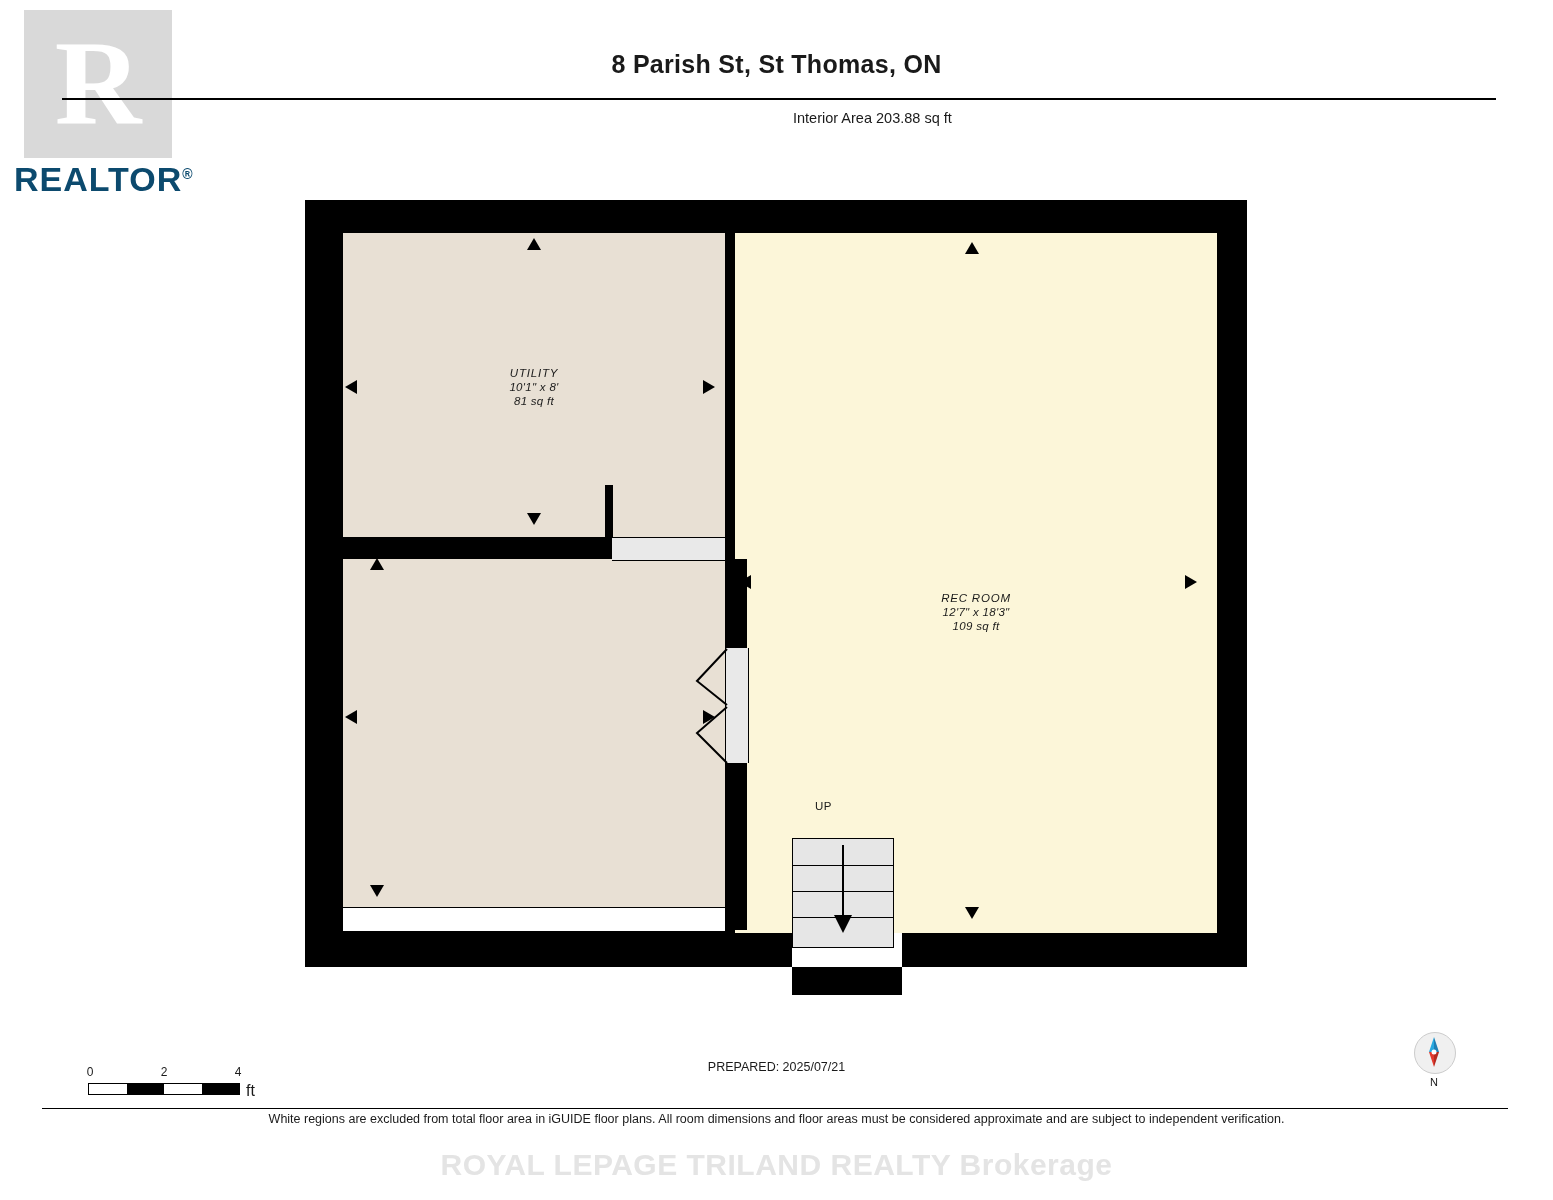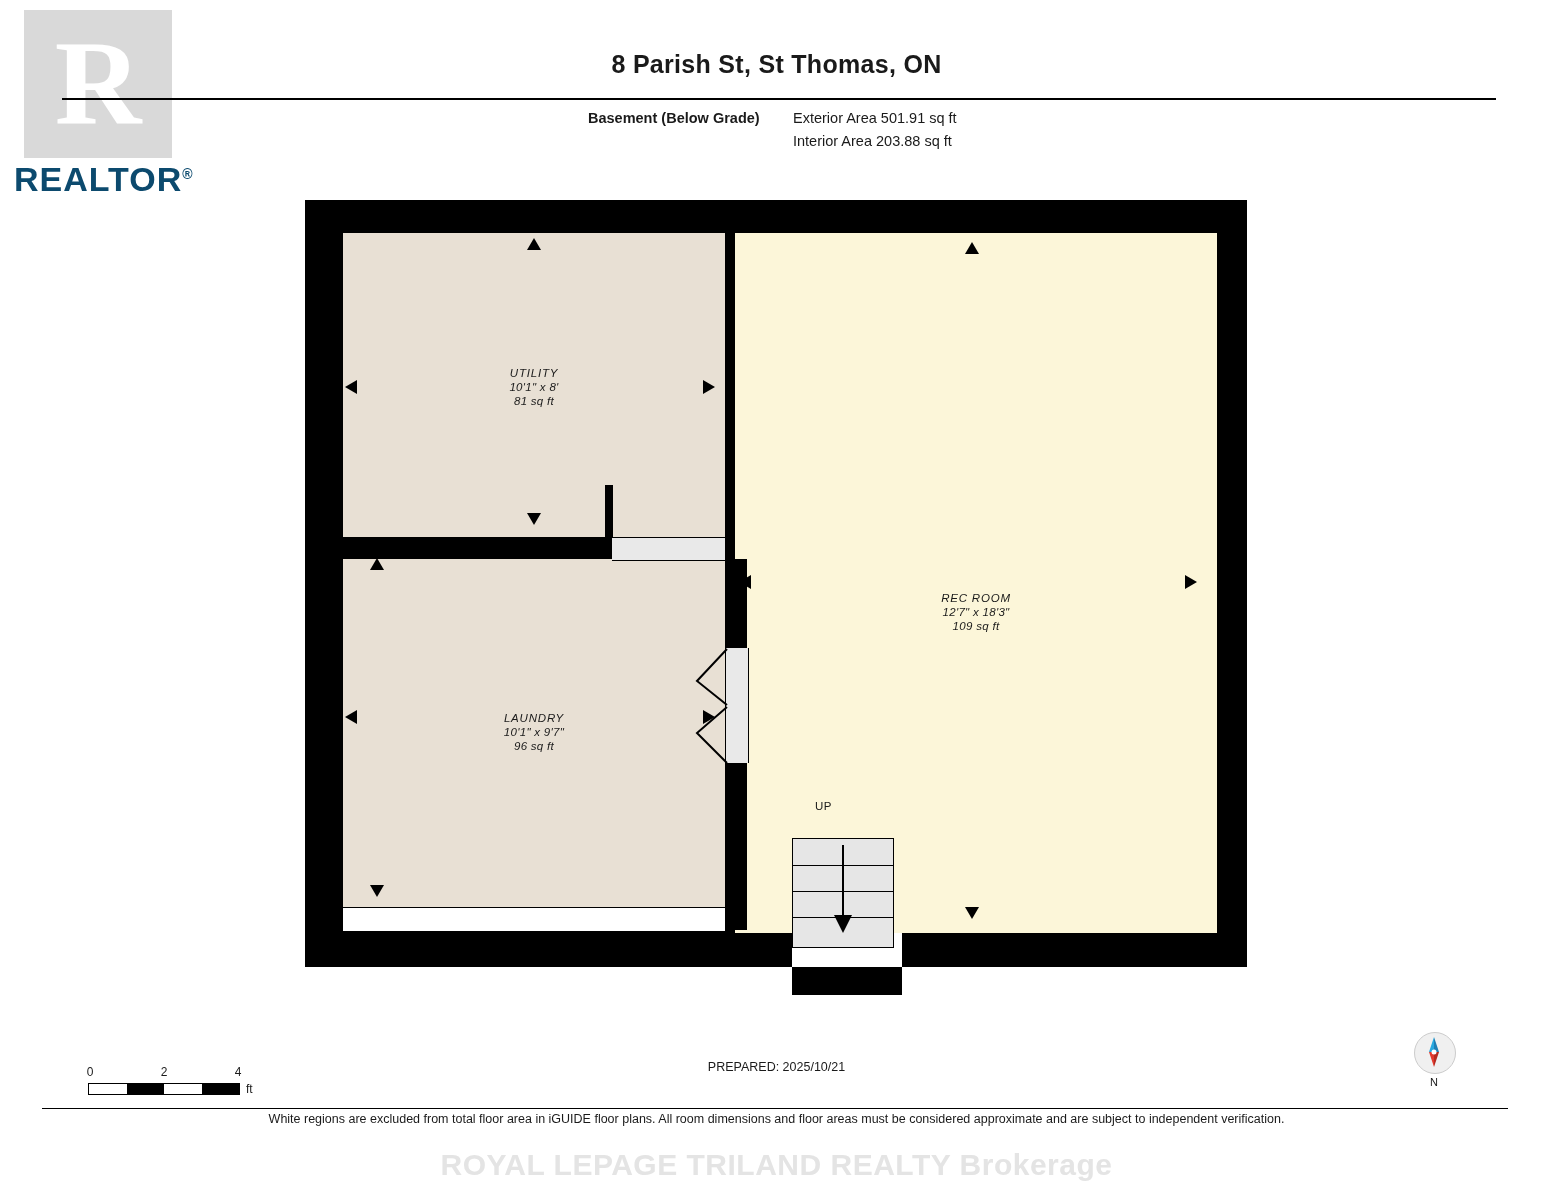--- a/index.html
+++ b/index.html
@@ -355,21 +355,21 @@
   }
   .scale-seg {
     flex: 1 1 0;
   }
   .scale-seg.on { background: #000; }
   .scale-seg.off { background: #fff; }
   .scale-unit {
     position: absolute;
     left: 158px;
     top: 17px;
-    font-size: 12px;
+    font-size: 16px;
   }
 
   .prepared {
     position: absolute;
     left: 0;
     top: 1060px;
     width: 100%;
     text-align: center;
     font-size: 12.5px;
   }
@@ -440,24 +440,20 @@
   </div>
   <div class="realtor-word">
     <span>REALTOR</span><sup>®</sup>
   </div>
 </div>
 
 <div class="title">8 Parish St, St Thomas, ON</div>
 <div class="title-rule"></div>
 
 <div class="subhead">
-  <div class="subhead-row">
-    <div class="subhead-label">Basement (Below Grade)</div>
-    <div class="subhead-value">Exterior Area 501.91 sq ft</div>
-  </div>
   <div class="subhead-row">
     <div class="subhead-label"></div>
     <div class="subhead-value">Interior Area 203.88 sq ft</div>
   </div>
 </div>
 
 <div class="plan">
 
   <div class="wall-outer"></div>
   <div class="notch-stair-out"></div>
@@ -488,25 +484,20 @@
     <div class="stair-arrow"></div>
     <div class="stair-arrow-head"></div>
   </div>
 
   <div class="room-label" style="left:129px; top:166px; width:200px;">
     <span class="rl-name">UTILITY</span>
     <span class="rl-dims">10'1" x 8'</span><br>
     <span class="rl-area">81 sq ft</span>
   </div>
 
-  <div class="room-label" style="left:129px; top:511px; width:200px;">
-    <span class="rl-name">LAUNDRY</span>
-    <span class="rl-dims">10'1" x 9'7"</span><br>
-    <span class="rl-area">96 sq ft</span>
-  </div>
 
   <div class="room-label" style="left:571px; top:365px; width:200px;margin-top:26px;">
     <span class="rl-name">REC ROOM</span>
     <span class="rl-dims">12'7" x 18'3"</span><br>
     <span class="rl-area">109 sq ft</span>
   </div>
 
   <div class="dim-arrow arr-up" style="left:222px; top:38px;"></div>
   <div class="dim-arrow arr-down" style="left:222px; top:313px;"></div>
   <div class="dim-arrow arr-left" style="left:40px;  top:180px;"></div>
@@ -532,21 +523,21 @@
   </div>
   <div class="scale-bar-graphic">
     <div class="scale-seg off"></div>
     <div class="scale-seg on"></div>
     <div class="scale-seg off"></div>
     <div class="scale-seg on"></div>
   </div>
   <div class="scale-unit">ft</div>
 </div>
 
-<div class="prepared">PREPARED: 2025/10/21</div>
+<div class="prepared">PREPARED: 2025/07/21</div>
 
 <div class="compass">
   <div class="compass-circle"></div>
   <svg style="position:absolute; left:6px; top:0; width:40px; height:40px;" viewBox="0 0 40 40">
     <polygon points="20,5 15,20 20,20" fill="#29a9e0"></polygon>
     <polygon points="20,5 25,20 20,20" fill="#1f7fb5"></polygon>
     <polygon points="20,35 15,20 20,20" fill="#e23a2e"></polygon>
     <polygon points="20,35 25,20 20,20" fill="#b52a20"></polygon>
     <circle cx="20" cy="20" r="2.5" fill="#ffffff"></circle>
   </svg>

